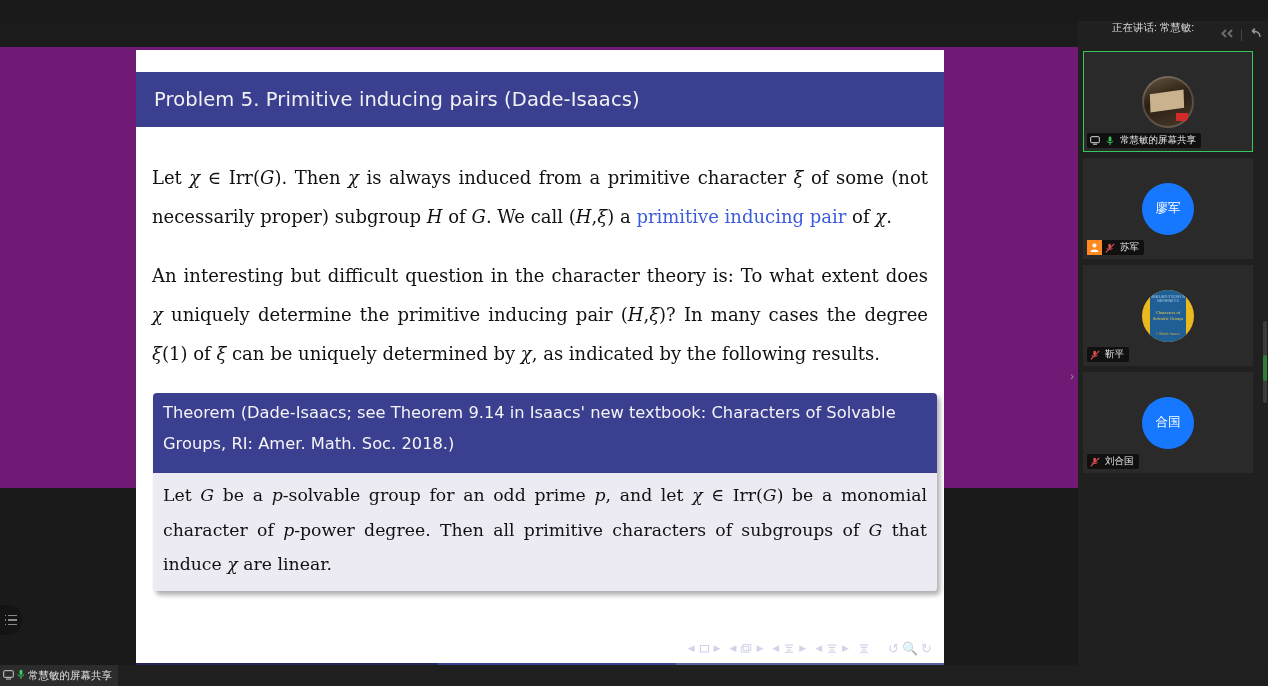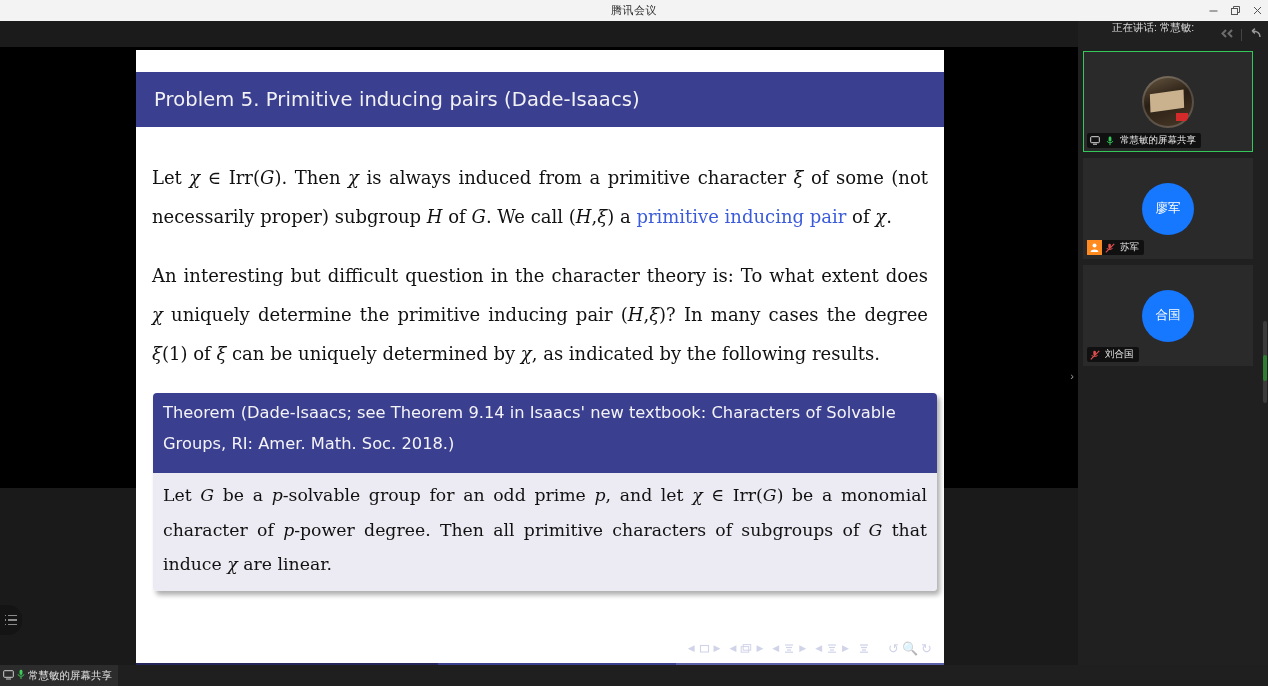--- a/index.html
+++ b/index.html
@@ -34,21 +34,21 @@
     width: 22px; height: 21px;
     display: flex; align-items: center; justify-content: center;
     color: #555; font-size: 11px; line-height: 1;
   }
   .win-btn svg { display:block; }
 
   
   .share-area {
     position: absolute; left: 0; top: 21px;
     width: 1078px; height: 467px;
-    background: #000000;
+    background: #701a75;
   }
   .desk-strip {
     position: absolute; left: 0; top: 0;
     width: 1078px; height: 26px;
     background: #1b1b1b;
   }
   .slide {
     position: absolute;
     left: 136px; top: 29px;
     width: 808px; height: 630px;
@@ -299,42 +299,20 @@
   .task-ico { font-size: 10px; }
   .task-ico.screen { color: #cfcfcf; }
   .task-ico.mic { color: #3ecf5a; }
   .task-label { color: #e2e2e2; font-size: 10.5px; white-space: nowrap; }
 </style>
 </head>
 <body>
 
 <div id="root">
 
-  <div class="titlebar">
-    <div class="titlebar-title">腾讯会议</div>
-    <div class="win-controls">
-      <div class="win-btn">
-        <svg width="11" height="11" viewBox="0 0 11 11">
-            <line x1="1.5" y1="6" x2="9.5" y2="6" stroke="#555" stroke-width="1"></line>
-          </svg>
-      </div>
-      <div class="win-btn">
-        <svg width="11" height="11" viewBox="0 0 11 11">
-          <rect x="1.5" y="3.5" width="6" height="6" fill="none" stroke="#555" stroke-width="1"></rect>
-          <polyline points="3.5,3.5 3.5,1.5 9.5,1.5 9.5,7.5 7.5,7.5" fill="none" stroke="#555" stroke-width="1"></polyline>
-        </svg>
-      </div>
-      <div class="win-btn">
-        <svg width="11" height="11" viewBox="0 0 11 11">
-          <line x1="2" y1="2" x2="9" y2="9" stroke="#555" stroke-width="1"></line>
-          <line x1="9" y1="2" x2="2" y2="9" stroke="#555" stroke-width="1"></line>
-        </svg>
-      </div>
-    </div>
-  </div>
 
   <div class="share-area">
     <div class="desk-strip"></div>
 
     <div class="slide">
 
       <div class="slide-header">
         <div class="slide-header-text">Problem 5. Primitive inducing pairs (Dade-Isaacs)</div>
       </div>
 
@@ -500,20 +478,39 @@
             <svg width="10" height="10" viewBox="0 0 10 10">
                 <rect x="3.3" y="0.8" width="2.6" height="4.6" rx="1.3" fill="#e04f4f"></rect>
                 <path d="M1.8 5 C1.8 7, 7.4 7, 7.4 5" fill="none" stroke="#e04f4f" stroke-width="1"></path>
                 <line x1="0.8" y1="9.4" x2="9.2" y2="0.8" stroke="#e04f4f" stroke-width="1.2"></line>
               </svg>
           </span>
           <span class="badge-name">苏军</span>
         </div>
       </div>
 
+      <div class="tile">
+        <div class="avatar book-cover">
+          <div class="inner">
+            <div class="top-line">GRADUATE STUDIES IN MATHEMATICS</div>
+            <div class="ttl">Characters of Solvable Groups</div>
+            <div class="bot-line">I. Martin Isaacs</div>
+          </div>
+        </div>
+        <div class="tile-badge">
+          <span class="badge-ico mic-off">
+            <svg width="10" height="10" viewBox="0 0 10 10">
+                <rect x="3.3" y="0.8" width="2.6" height="4.6" rx="1.3" fill="#e04f4f"></rect>
+                <path d="M1.8 5 C1.8 7, 7.4 7, 7.4 5" fill="none" stroke="#e04f4f" stroke-width="1"></path>
+                <line x1="0.8" y1="9.4" x2="9.2" y2="0.8" stroke="#e04f4f" stroke-width="1.2"></line>
+              </svg>
+          </span>
+          <span class="badge-name">靳平</span>
+        </div>
+      </div>
 
       <div class="tile">
         <div class="avatar initials">合国</div>
         <div class="tile-badge">
           <span class="badge-ico mic-off">
             <svg width="10" height="10" viewBox="0 0 10 10">
                 <rect x="3.3" y="0.8" width="2.6" height="4.6" rx="1.3" fill="#e04f4f"></rect>
                 <path d="M1.8 5 C1.8 7, 7.4 7, 7.4 5" fill="none" stroke="#e04f4f" stroke-width="1"></path>
                 <line x1="0.8" y1="9.4" x2="9.2" y2="0.8" stroke="#e04f4f" stroke-width="1.2"></line>
               </svg>

